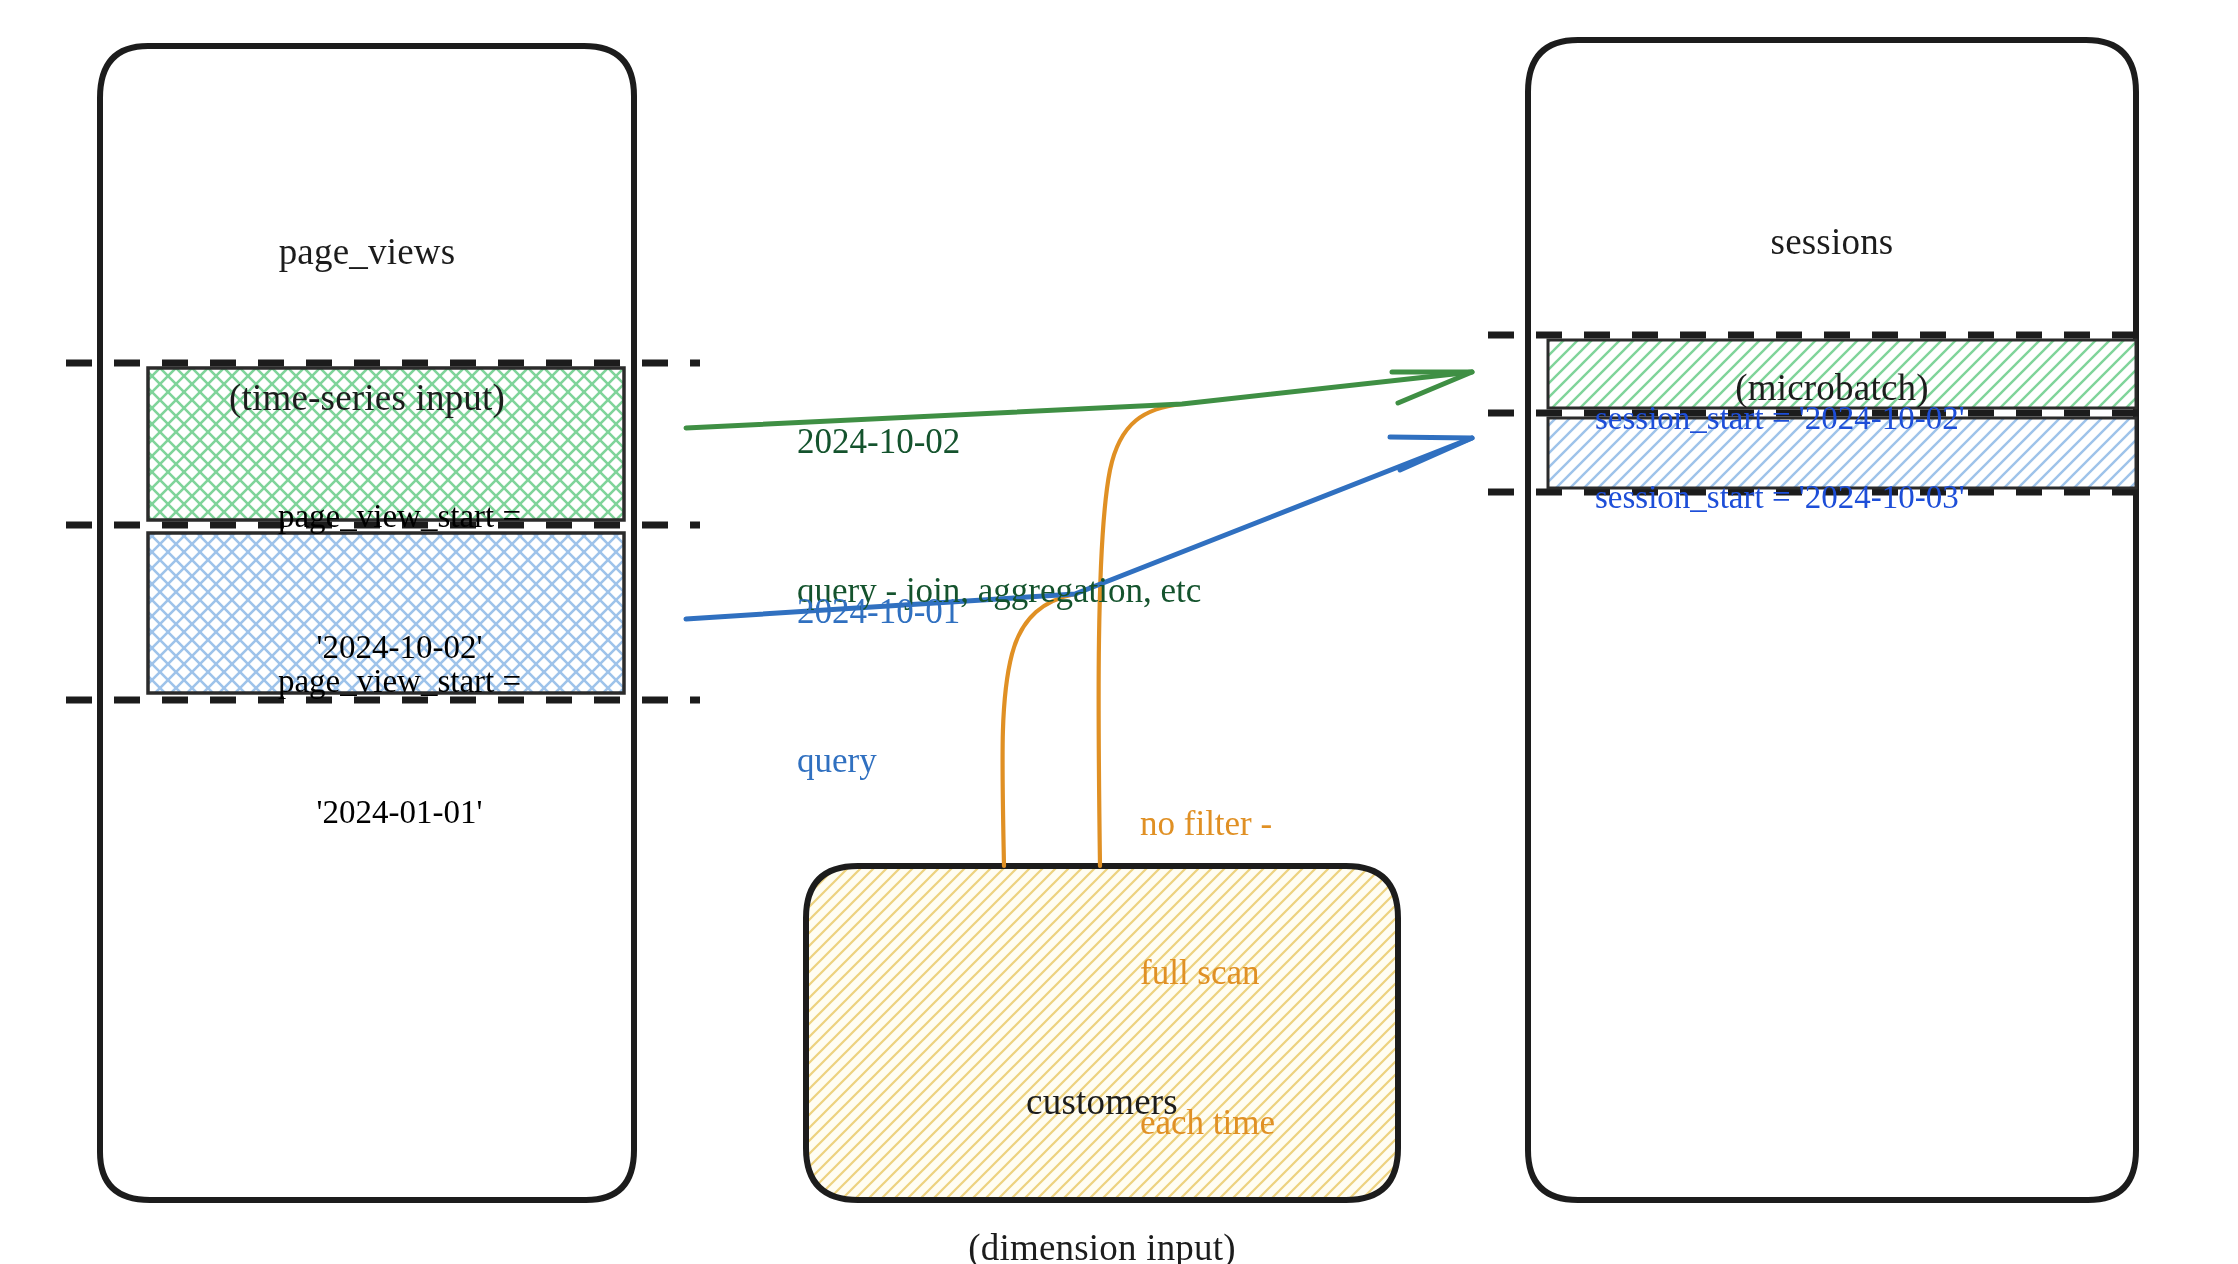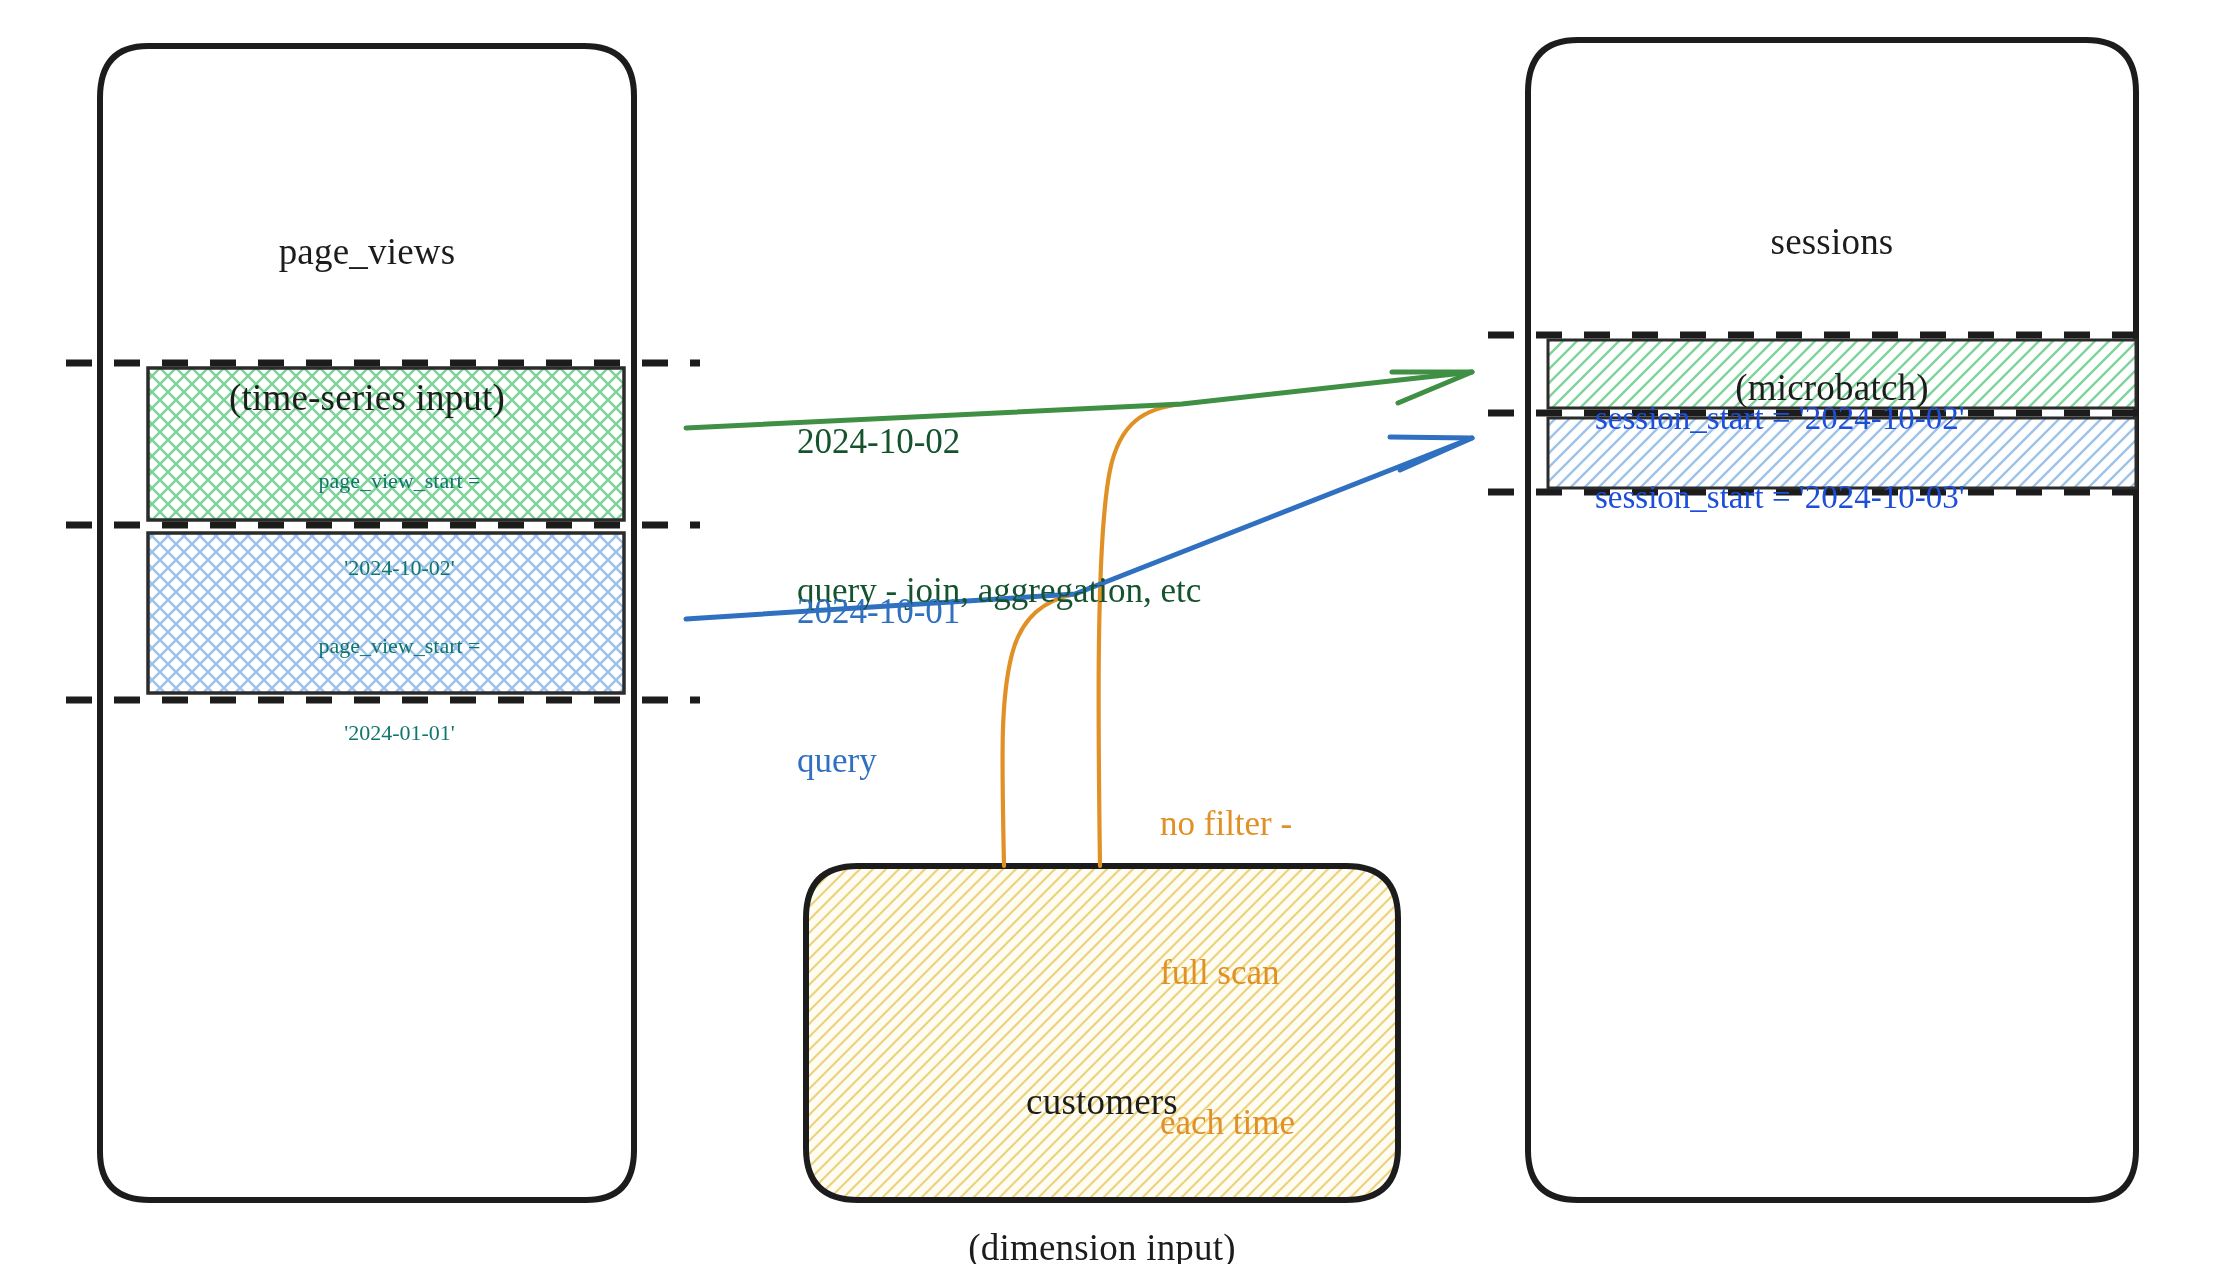--- a/index.html
+++ b/index.html
@@ -15,21 +15,21 @@
 
   .lbl{
     position:absolute;
     font-family:Liberation Serif, serif;
     white-space:pre;
     line-height:1.32;
     pointer-events:none;
   }
   .ctr{text-align:center;transform:translateX(-50%);}
   .title{font-size:37px;color:#1c1c1c;font-weight:400;letter-spacing:.2px;}
-  .boxtxt{font-size:22px;color:#0f766e;padding-left:27px;}
+  .boxtxt{font-size:33px;color:#000000;padding-left:27px;}
   .rowtxt{font-size:33px;color:#1d4ed8;}
   .green{color:#14532d;}
   .blue{color:#3070c0;}
   .orange{color:#e09024;}
   .edgelbl{font-size:35px;line-height:1.42;}
 </style>
 </head>
 <body>
 
 <div id="stage">
@@ -153,21 +153,21 @@
   <div class="lbl edgelbl green" style="left:797px; top:318px;">
     <div>2024-10-02</div>
     <div>query - join, aggregation, etc</div>
   </div>
 
   <div class="lbl edgelbl blue" style="left:797px; top:488px;">
     <div>2024-10-01</div>
     <div>query</div>
   </div>
 
-  <div class="lbl edgelbl orange" style="left:1140px; top:700px; line-height:1.42;margin-left:20px;">
+  <div class="lbl edgelbl orange" style="left:1140px; top:700px; line-height:1.42;">
     <div>no filter -</div>
     <div>full scan</div>
     <div>each time</div>
   </div>
 
   <div class="lbl ctr title" style="left:1102px; top:980px; width:620px;">
     <div>customers</div>
     <div>(dimension input)</div>
   </div>
 

